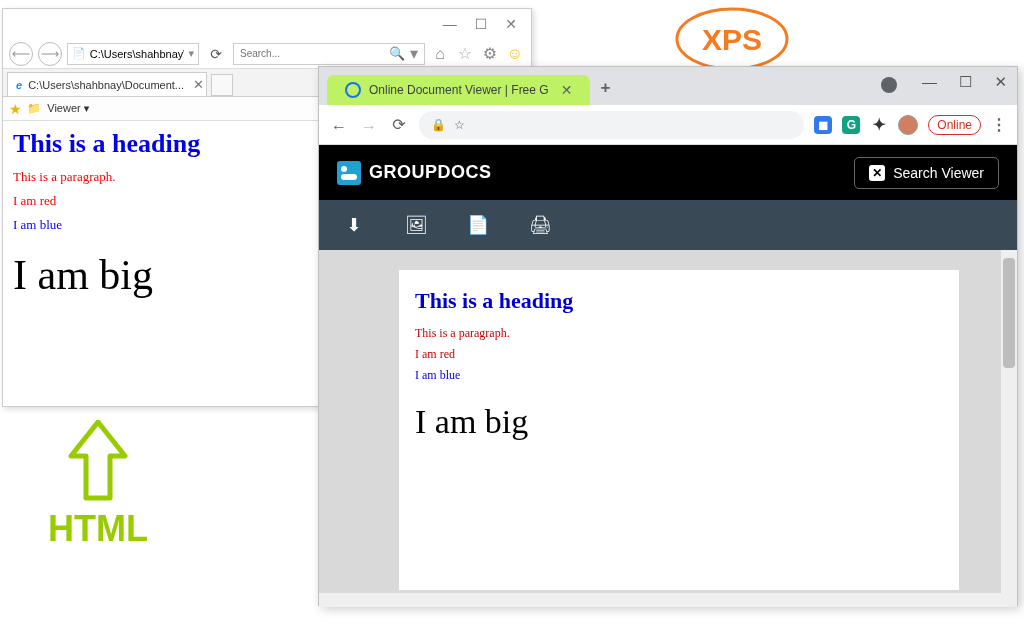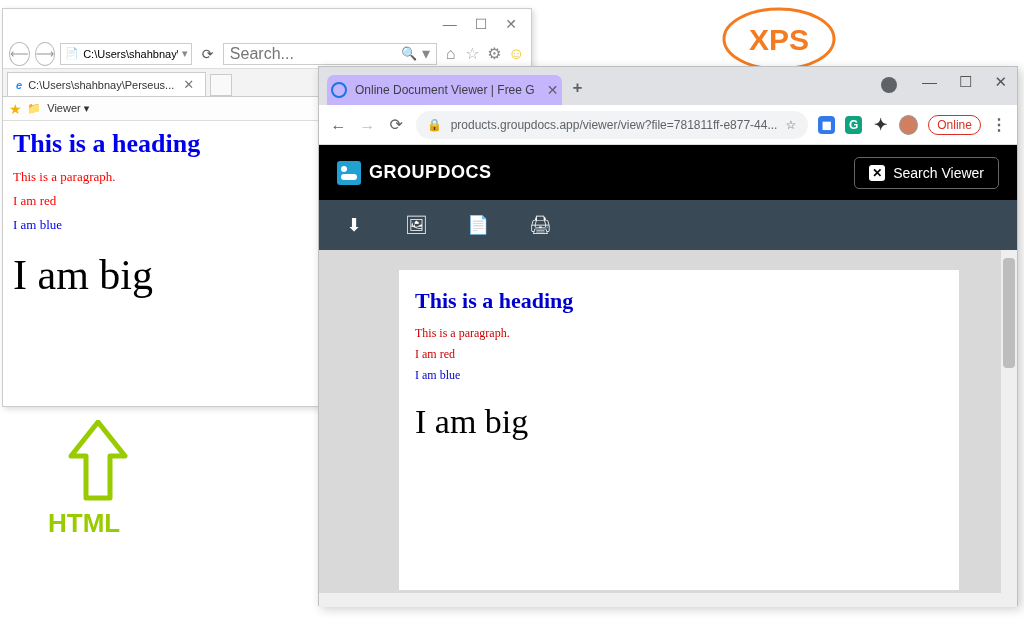--- a/index.html
+++ b/index.html
@@ -8,52 +8,52 @@
   
   .ie-window { position:absolute; left:2px; top:8px; width:530px; height:399px; border:1px solid #ccc; background:#fff; box-shadow:2px 2px 6px rgba(0,0,0,0.15);}
   .ie-titlebar { height:30px; background:#fff; display:flex; justify-content:flex-end; align-items:center; gap:18px; padding:0 14px; color:#7a7a7a; font-size:14px;}
   .ie-toolbar { height:30px; background:#fff; display:flex; align-items:center; gap:5px; padding:0 6px; border-bottom:1px solid #ddd;}
   .ie-nav { width:24px; height:24px; border:1px solid #bbb; border-radius:50%; display:flex; align-items:center; justify-content:center; color:#999; font-size:13px;}
   .ie-addr { flex:0 0 132px; height:22px; border:1px solid #ccc; display:flex; align-items:center; gap:4px; padding:0 4px; font-size:11px;}
   .ie-addr .ieicn { width:14px; height:14px; display:flex; align-items:center; justify-content:center; }
   .ie-addr input { border:none; outline:none; width:100%; font-size:11px; }
   .ie-refresh { width:24px; height:22px; display:flex; align-items:center; justify-content:center; color:#555; font-size:14px;}
   .ie-search { flex:1 1 auto; height:22px; border:1px solid #ccc; display:flex; align-items:center; padding:0 6px; }
-  .ie-search input { border:none; outline:none; width:100%; font-size:16px; color:#666; }
+  .ie-search input { border:none; outline:none; width:100%; font-size:10px; color:#666; }
   .ie-search .mag { color:#777; font-size:13px; }
   .ie-tiny { width:20px; text-align:center; color:#888; font-size:16px; }
   .ie-tabbar { height:28px; display:flex; align-items:flex-end; border-bottom:1px solid #ccc; background:#f3f3f3;}
   .ie-tab { height:24px; max-width:200px; padding:0 8px; background:#fff; border:1px solid #ccc; border-bottom:none; display:flex; align-items:center; gap:6px; font-size:11px; color:#333; margin-left:4px;}
   .ie-tab .e { color:#1e90ff; font-style:italic; font-weight:bold; }
   .ie-tabclose { font-size:13px; color:#777; padding:0 3px; }
   .ie-tabnew { width:22px; height:22px; border:1px solid #ccc; background:#f9f9f9; margin-left:4px;}
   .ie-favbar { height:24px; display:flex; align-items:center; gap:6px; padding:0 6px; border-bottom:1px solid #ddd; font-size:11px; color:#333; background:#fdfdfd;}
   .ie-favstar { color:#f5b301; font-size:14px; }
   .ie-folder { color:#f2c95e; }
   .ie-body { padding:8px 10px; font-family:"Times New Roman", serif; }
   .ie-body h1 { color:#0000ee; font-size:26px; font-weight:bold; margin-bottom:10px;}
   .ie-body p { font-size:13px; margin-bottom:8px;}
   .ie-body .red { color:#ff0000;}
   .ie-body .blue { color:#0000ee;}
   .ie-body .big { font-size:42px; color:#000; margin-top:18px;}
 
   
-  .xps-bubble { position:absolute; left:714px; top:6px; width:130px; height:78px;text-decoration:underline; }
+  .xps-bubble { position:absolute; left:667px; top:6px; width:130px; height:78px;text-decoration:underline; }
   .xps-bubble svg { width:100%; height:100%; }
   .xps-text { fill:#f47b20; font-weight:bold; font-size:30px; font-family:Arial,sans-serif;}
 
   
   .html-arrow { position:absolute; left:65px; top:420px; }
   .html-arrow svg { width:66px; height:86px; }
-  .html-label { position:absolute; left:48px; top:508px; color:#99cc00; font-weight:bold; font-size:26px; font-family:Arial,sans-serif;}
+  .html-label { position:absolute; left:48px; top:508px; color:#99cc00; font-weight:bold; font-size:36px; font-family:Arial,sans-serif;}
 
   
   .cr-window { position:absolute; left:318px; top:66px; width:700px; height:540px; border:1px solid #bfbfbf; background:#fff; box-shadow:3px 3px 10px rgba(0,0,0,0.2);}
   .cr-titlebar { height:38px; background:#dfe1e5; display:flex; align-items:center; padding-left:8px; position:relative;}
-  .cr-tab { height:30px; background:#c4b5fd; border-radius:7px 7px 0 0; display:flex; align-items:center; gap:8px; padding:0 4px; font-size:12px; color:#3c4043; margin-top:8px;}
+  .cr-tab { height:30px; background:#bef264; border-radius:7px 7px 0 0; display:flex; align-items:center; gap:8px; padding:0 18px; font-size:12px; color:#3c4043; margin-top:8px;}
   .cr-tab .globe { width:16px; height:16px; border:2px solid #1a73e8; border-radius:50%;}
   .cr-tab .x { color:#5f6368; font-size:14px; padding-left:4px;}
   .cr-tabnew { margin-left:10px; margin-top:4px; color:#5f6368; font-size:17px; font-weight:bold;}
   .cr-winctl { position:absolute; right:10px; top:6px; display:flex; gap:22px; color:#555; font-size:15px;}
   .cr-gshield { position:absolute; right:120px; top:10px; width:16px; height:16px; background:#5f6368; border-radius:50%; }
   .cr-addrbar { height:40px; background:#fff; display:flex; align-items:center; gap:10px; padding:0 10px; border-bottom:1px solid #ddd;}
   .cr-navicn { color:#5f6368; font-size:16px; width:20px; text-align:center;}
   .cr-omni { flex:1; height:28px; border-radius:14px; background:#f1f3f4; display:flex; align-items:center; gap:8px; padding:0 12px; font-size:12px; color:#5f6368;}
   .cr-omni .lock { font-size:12px;}
   .cr-star { color:#5f6368;}
@@ -109,21 +109,21 @@
       <span style="color:#888;padding-left:4px;">▾</span>
     </div>
     <div class="ie-tiny">⌂</div>
     <div class="ie-tiny" style="color:#aaa;">☆</div>
     <div class="ie-tiny">⚙</div>
     <div class="ie-tiny" style="color:#f5c518;">☺</div>
   </div>
   <div class="ie-tabbar">
     <div class="ie-tab">
       <span class="e">e</span>
-      <span>C:\Users\shahbnay\Perseus...</span>
+      <span>C:\Users\shahbnay\Document...</span>
       <span class="ie-tabclose">✕</span>
     </div>
     <div class="ie-tabnew"></div>
   </div>
   <div class="ie-favbar">
     <span class="ie-favstar">★</span>
     <span class="ie-folder">📁</span>
     <span>Viewer ▾</span>
   </div>
   <div class="ie-body">
@@ -164,21 +164,20 @@
       <span>☐</span>
       <span>✕</span>
     </div>
   </div>
   <div class="cr-addrbar">
     <span class="cr-navicn">←</span>
     <span class="cr-navicn" style="opacity:.4;">→</span>
     <span class="cr-navicn">⟳</span>
     <div class="cr-omni">
       <span class="lock">🔒</span>
-      <span style="flex:1; white-space:nowrap; overflow:hidden; text-overflow:ellipsis;">products.groupdocs.app/viewer/view?file=781811ff-e877-44...</span>
       <span class="cr-star">☆</span>
     </div>
     <div class="cr-ext blue">◼</div>
     <div class="cr-ext green">G</div>
     <div class="cr-ext black">✦</div>
     <div class="cr-avatar"></div>
     <div class="cr-error">
       <span>Online</span>
     </div>
     <span class="cr-dots">⋮</span>

